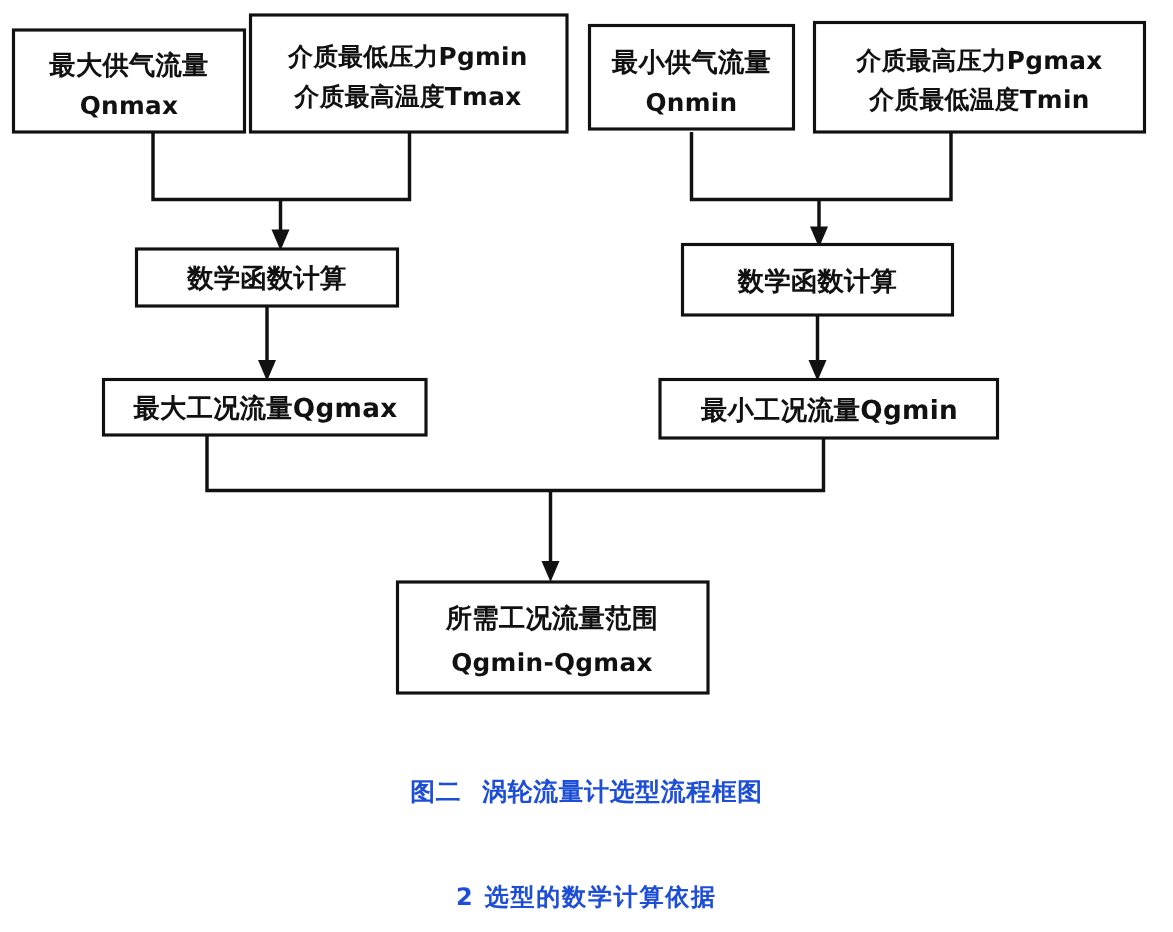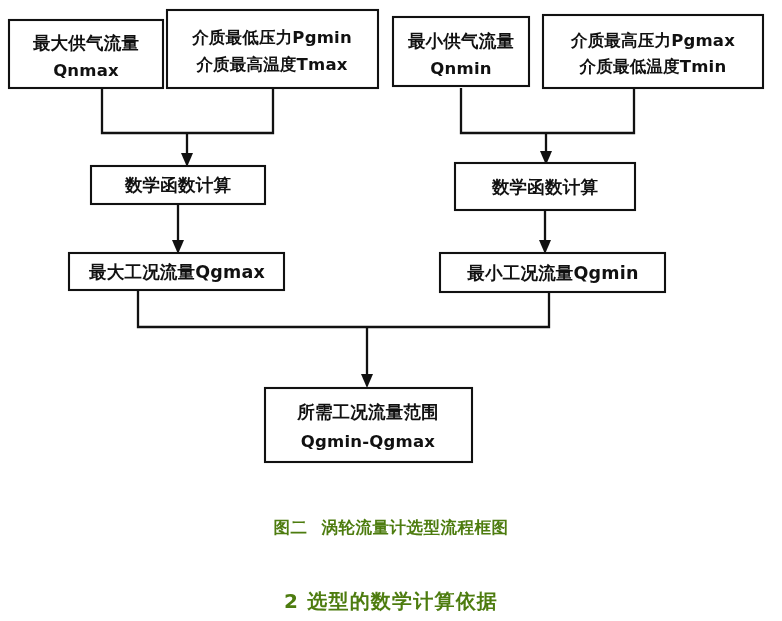--- a/index.html
+++ b/index.html
@@ -45,31 +45,31 @@
     font-weight: 600;
   }
   .t-cjk-17 { font-size: 17.5px; letter-spacing: 0.2px; }
   .t-cjk-16 { font-size: 16.5px; letter-spacing: 0.2px; }
   .t-lat-16 { font-size: 16.5px; letter-spacing: 0.2px; }
   .caption-text {
     position: absolute;
     width: 782px;
     text-align: center;
     font-family: "DejaVu Sans", "Liberation Sans", sans-serif;
-    color: #4d7c0f;
+    color: #1d4ed8;
     font-weight: 700;
   }
   #figure-caption {
     top: 517px;
     font-size: 16.5px;
     letter-spacing: 0.5px;
   }
   #section-heading {
     top: 588px;
-    font-size: 20px;
+    font-size: 16px;
     letter-spacing: 1.2px;
   }
   .cap-gap { display: inline-block; width: 14px; }
 </style>
 </head>
 <body>
 
 <svg id="flow-canvas" viewBox="0 0 782 621">
 
   <g>

